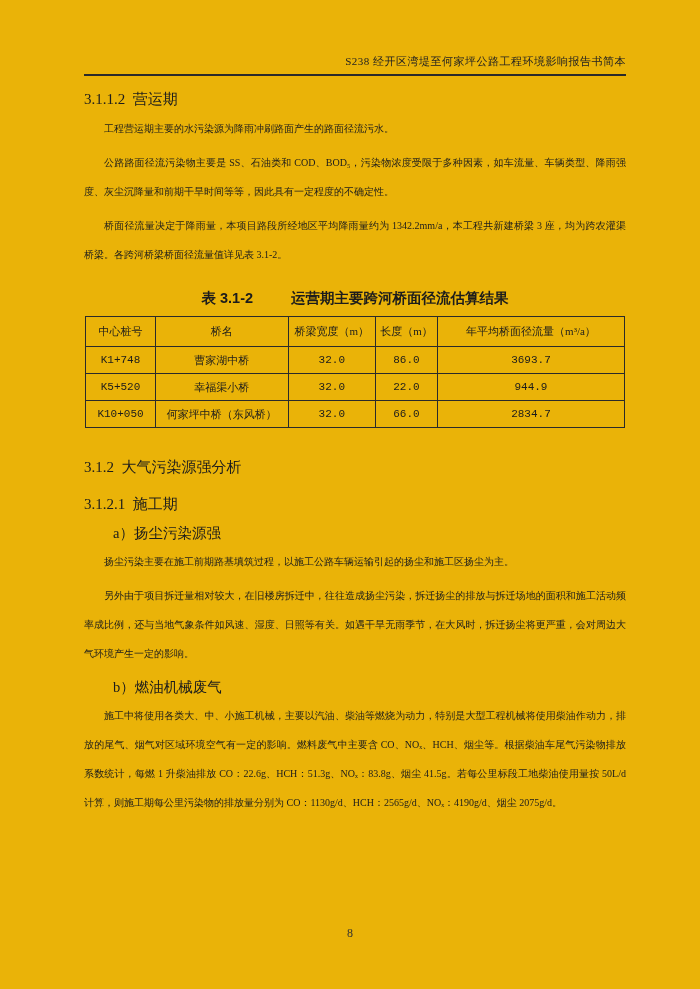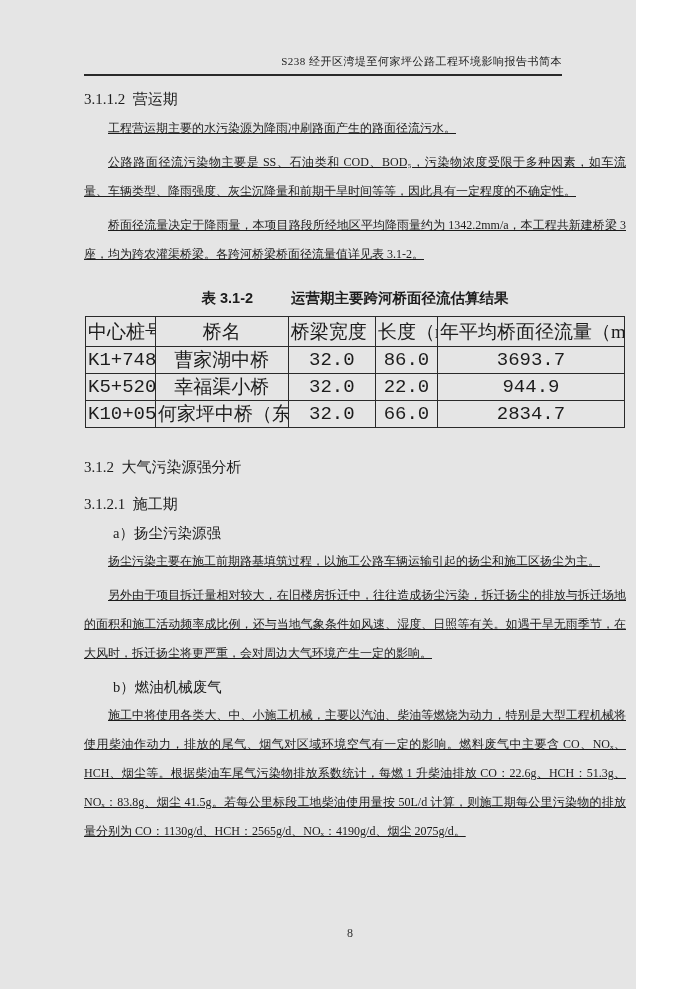--- a/index.html
+++ b/index.html
@@ -2,23 +2,23 @@
 <html><head>
 <meta charset="utf-8">
 <style>
   html, body {
     margin: 0;
     padding: 0;
     background: #ffffff;
   }
   .page {
     position: relative;
-    width: 636px;
+    width: 700px;
     height: 989px;
-    background: #e5e5e5;
+    background: #eab308;
     color: #1c1c1c;
     font-family: "Liberation Serif", "DejaVu Serif", serif;
     box-sizing: border-box;
     padding: 54px 74px 0 84px;
     overflow: hidden;
   }
   .page-header {
     text-align: right;
     font-size: 11px;
     letter-spacing: 0.5px;
@@ -42,42 +42,41 @@
     margin-top: 8px;
     white-space: pre-wrap;
   }
   .list-label {
     font-size: 14.5px;
     line-height: 28px;
     padding-left: 2em;
     white-space: pre-wrap;
   }
   p.para {
-    font-size: 12px;
+    font-size: 10px;
     line-height: 29px;
     text-align: justify;
     text-indent: 2em;
     margin: 0 0 5px 0;
-    text-decoration: underline;
   }
   .table-caption {
     display: flex;
     justify-content: center;
     align-items: baseline;
     gap: 38px;
     font-family: "Liberation Sans", "DejaVu Sans", sans-serif;
     font-weight: 700;
     font-size: 14.5px;
     margin: 20px 0 8px 0;
   }
   table.bridge-table {
     width: 540px;
     border-collapse: collapse;
     table-layout: fixed;
-    font-size: 19px;
+    font-size: 11px;
     color: #1c1c1c;
     margin: 0 0 0 1px;
   }
   table.bridge-table th,
   table.bridge-table td {
     border: 1px solid #2a2a2a;
     text-align: center;
     vertical-align: middle;
     font-weight: 400;
     padding: 0 2px;

